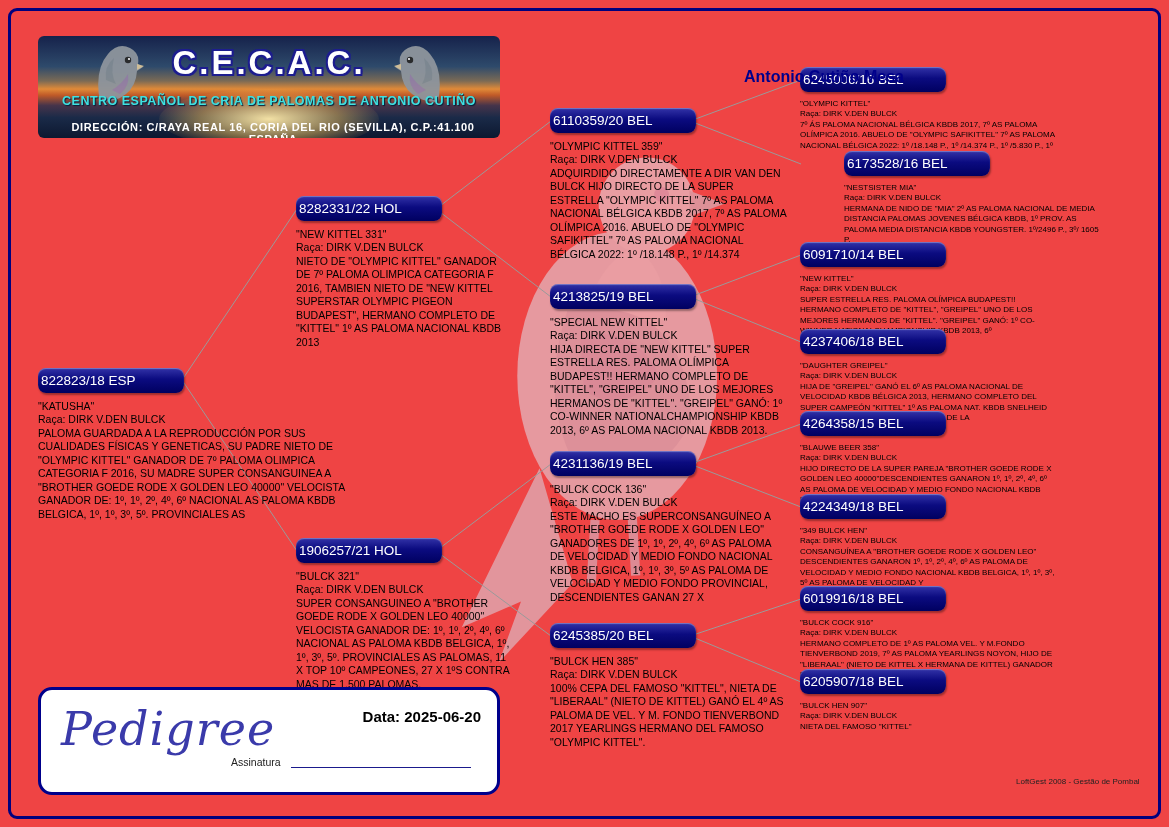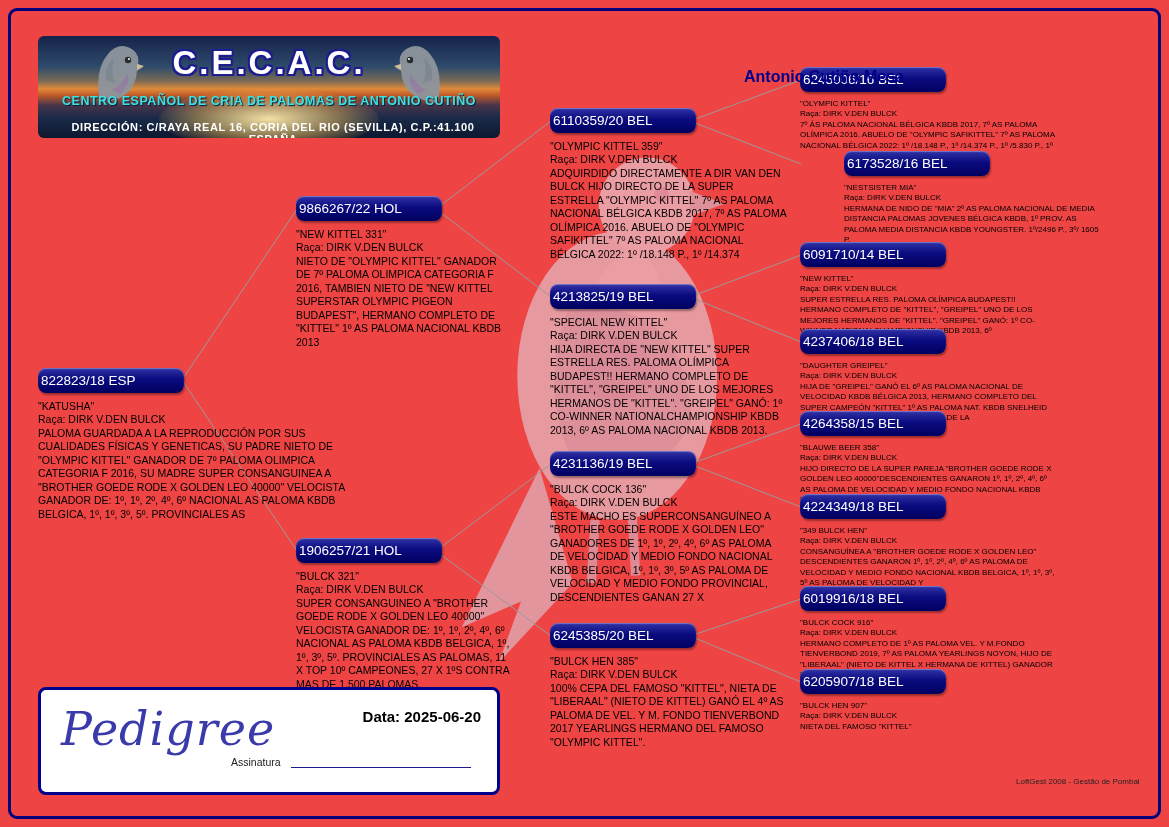--- a/index.html
+++ b/index.html
@@ -44,21 +44,21 @@
         background:linear-gradient(180deg,#3333a8 0%,#0b0b80 45%,#000060 100%);
         box-shadow:1px 2px 2px rgba(0,0,0,.35), inset 0 1px 1px rgba(255,255,255,.35);
         color:#ffffff;font-size:13.5px;line-height:25px;padding-left:3px;box-sizing:border-box;
         cursor:pointer;}
   .ntext{margin-top:7px;font-size:10.5px;line-height:1.28;color:#000;}
   .ntext .nm{margin-bottom:0;}
   .node.small .ntext{font-size:8px;line-height:1.3;}
 
   
   .sigpanel{position:absolute;left:38px;top:687px;width:456px;height:102px;
-        border:3px solid #00008b;border-radius:8px;z-index:3;background:#fff;}
+        border:3px solid #00008b;border-radius:14px;z-index:3;background:#fff;}
   .ped-logo{position:absolute;left:20px;top:12px;font-family:"DejaVu Serif",serif;font-style:italic;
         font-size:46px;color:#3a3aaa;letter-spacing:1px;}
   .date-label{position:absolute;right:16px;top:18px;font-size:15px;font-weight:bold;color:#000;text-align:center;}
   .sig-row{position:absolute;left:190px;top:64px;display:flex;align-items:flex-end;gap:10px;}
   .sig-row .lbl{font-size:10.5px;color:#222;}
   .sig-line{width:180px;height:13px;border-bottom:1.5px solid #1a1a8c;}
 
   
   .footer-credit{position:absolute;left:1016px;top:777px;font-size:8px;color:#222;z-index:3;}
 </style>
@@ -132,21 +132,21 @@
   <div class="node" style="left:38px;top:368px;width:308px">
     <div class="ringbox">822823/18 ESP</div>
     <div class="ntext">
       <div class="nm">"KATUSHA"</div>
       <div>Raça: DIRK V.DEN BULCK</div>
       <div>PALOMA GUARDADA A LA REPRODUCCIÓN POR SUS CUALIDADES FÍSICAS Y GENETICAS, SU PADRE NIETO DE "OLYMPIC KITTEL" GANADOR DE 7º PALOMA OLIMPICA CATEGORIA F 2016, SU MADRE SUPER CONSANGUINEA A "BROTHER GOEDE RODE X GOLDEN LEO 40000" VELOCISTA GANADOR DE: 1º, 1º, 2º, 4º, 6º NACIONAL AS PALOMA KBDB BELGICA, 1º, 1º, 3º, 5º. PROVINCIALES AS</div>
     </div>
   </div>
 
   <div class="node" style="left:296px;top:196px;width:218px">
-    <div class="ringbox">9866267/22 HOL</div>
+    <div class="ringbox">8282331/22 HOL</div>
     <div class="ntext">
       <div class="nm">"NEW KITTEL 331"</div>
       <div>Raça: DIRK V.DEN BULCK</div>
       <div>NIETO DE "OLYMPIC KITTEL" GANADOR DE 7º PALOMA OLIMPICA CATEGORIA F 2016, TAMBIEN NIETO DE "NEW KITTEL SUPERSTAR OLYMPIC PIGEON BUDAPEST", HERMANO COMPLETO DE "KITTEL" 1º AS PALOMA NACIONAL KBDB 2013</div>
     </div>
   </div>
 
   <div class="node" style="left:296px;top:538px;width:218px">
     <div class="ringbox">1906257/21 HOL</div>
     <div class="ntext">

